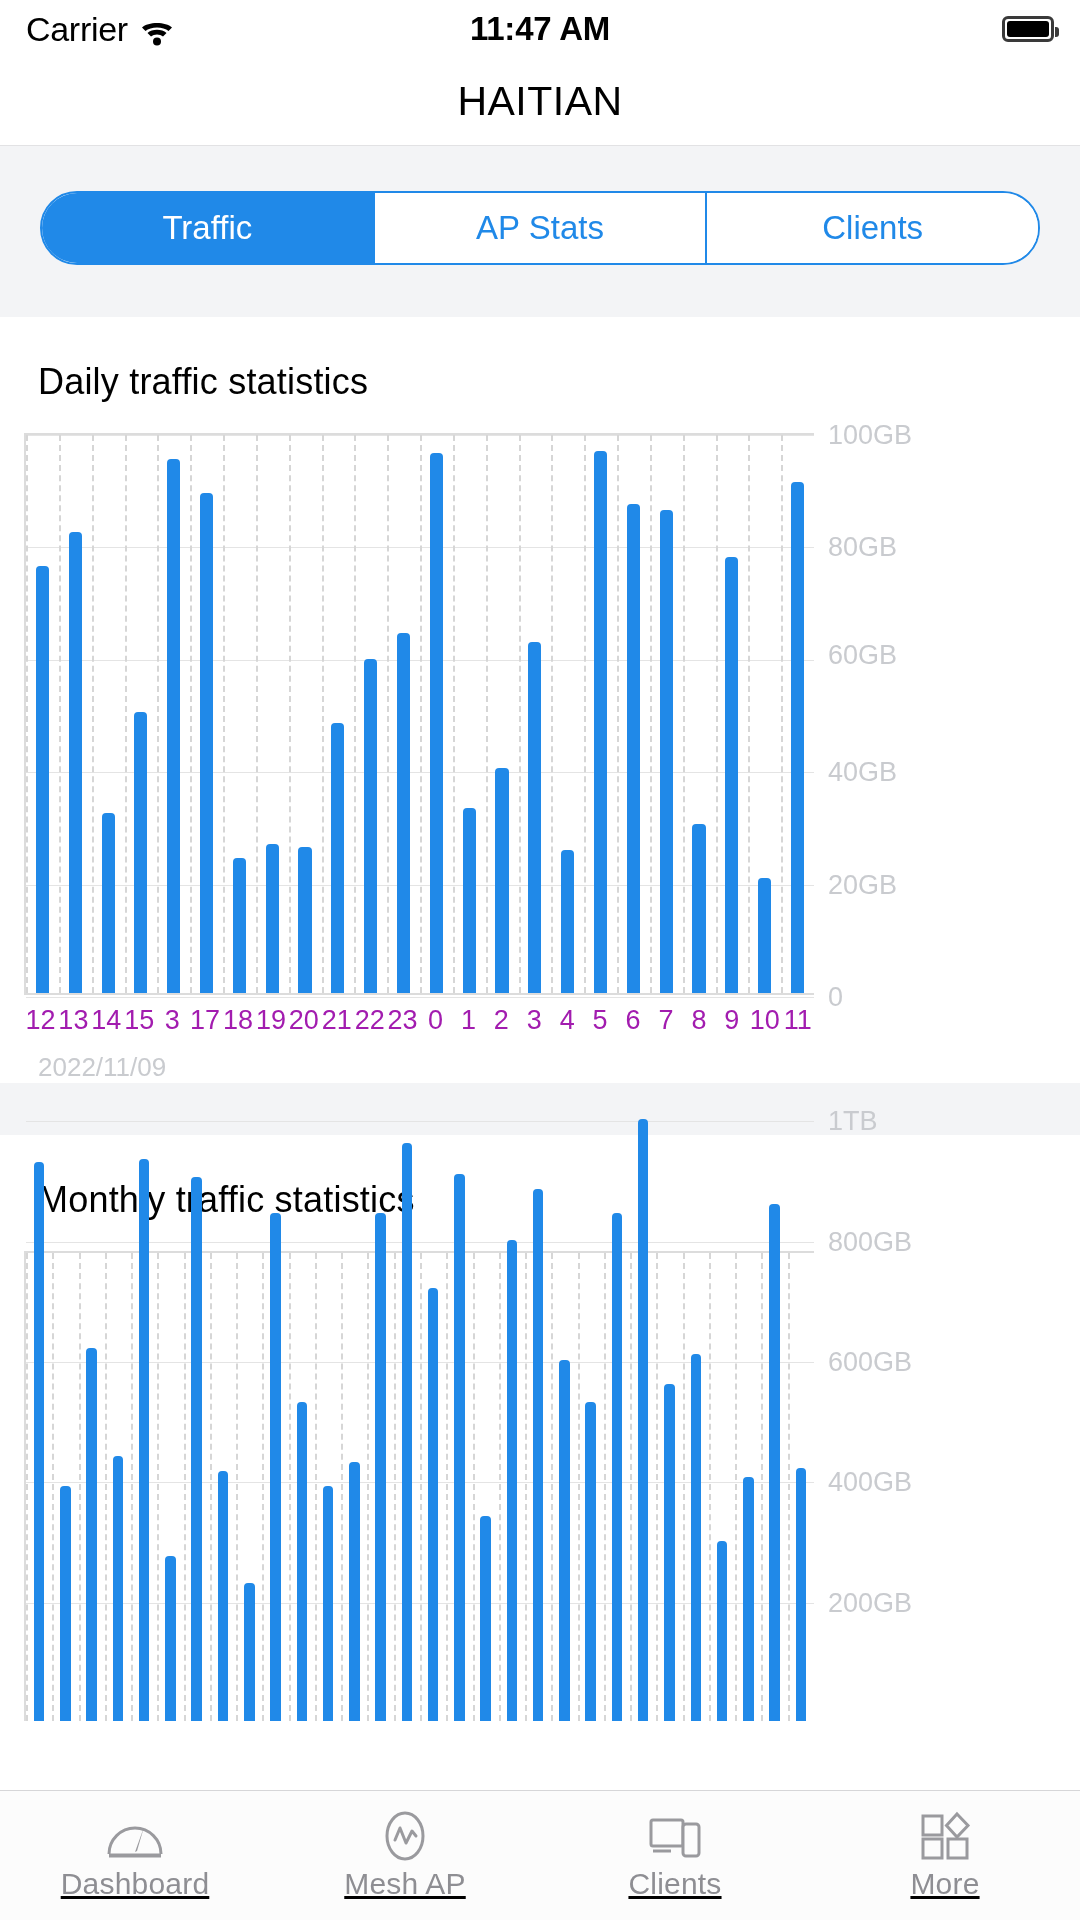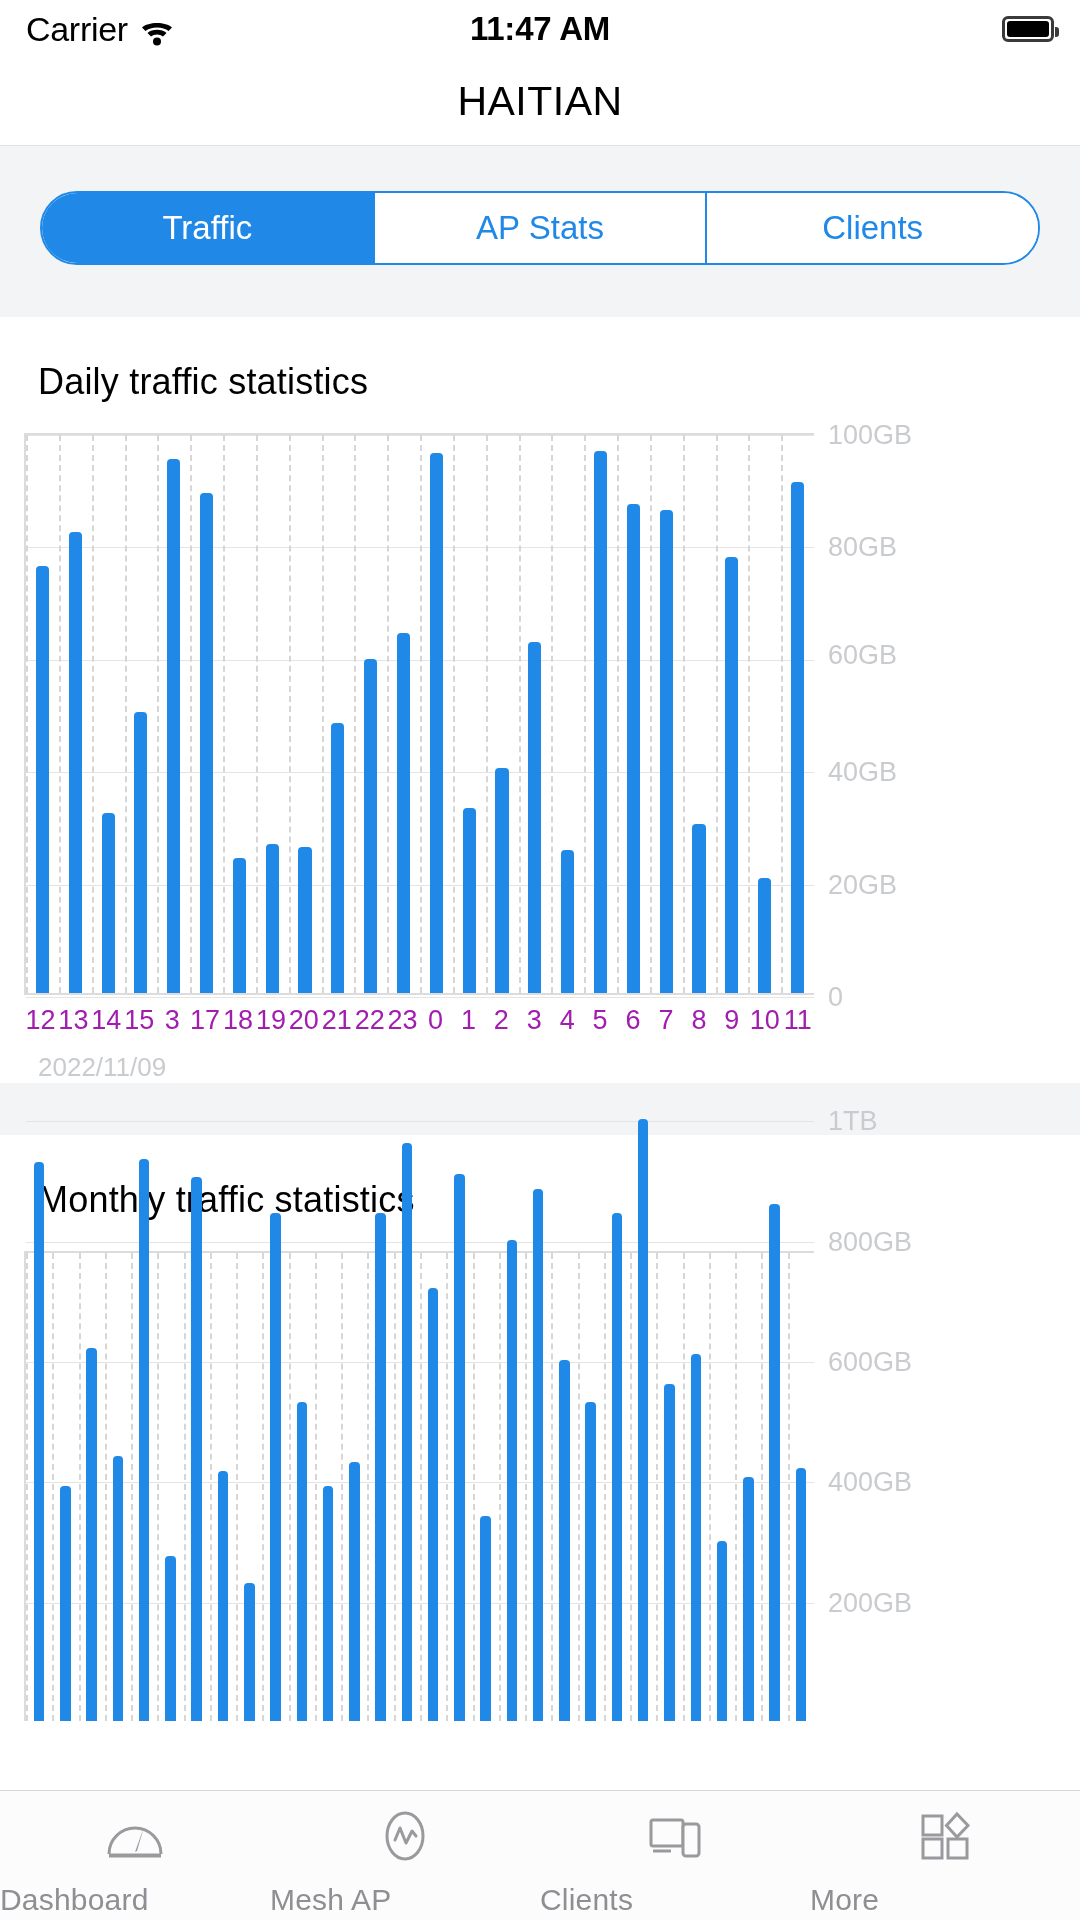--- a/index.html
+++ b/index.html
@@ -81,21 +81,21 @@
   .datelabel { font-size:26px; color:#c9cbcf; padding:16px 0 0 14px; }
 
   .divider-band { height:52px; background:#f3f4f6; }
 
   
   .tabbar {
     position:absolute; left:0; right:0; bottom:0; height:130px;
     background:#fcfcfc; border-top:1px solid #d6d6d8;
     display:flex; align-items:flex-start; padding-top:16px;
   }
-  .tab { flex:1; display:flex; flex-direction:column; gap:18px; cursor:pointer; }
+  .tab { flex:1; display:flex; flex-direction:column; align-items:center; gap:2px; cursor:pointer;text-decoration:underline; }
   .tab .tico { height:58px; display:flex; align-items:center; justify-content:center; }
   .tab .tlabel { font-size:30px; color:#8e8e93; letter-spacing:0.2px; }
   .tab.active .tlabel { color:#1c1c1e; }
 </style>
 </head>
 <body>
 
 <div class="phone">
 
   <div class="statusbar">

